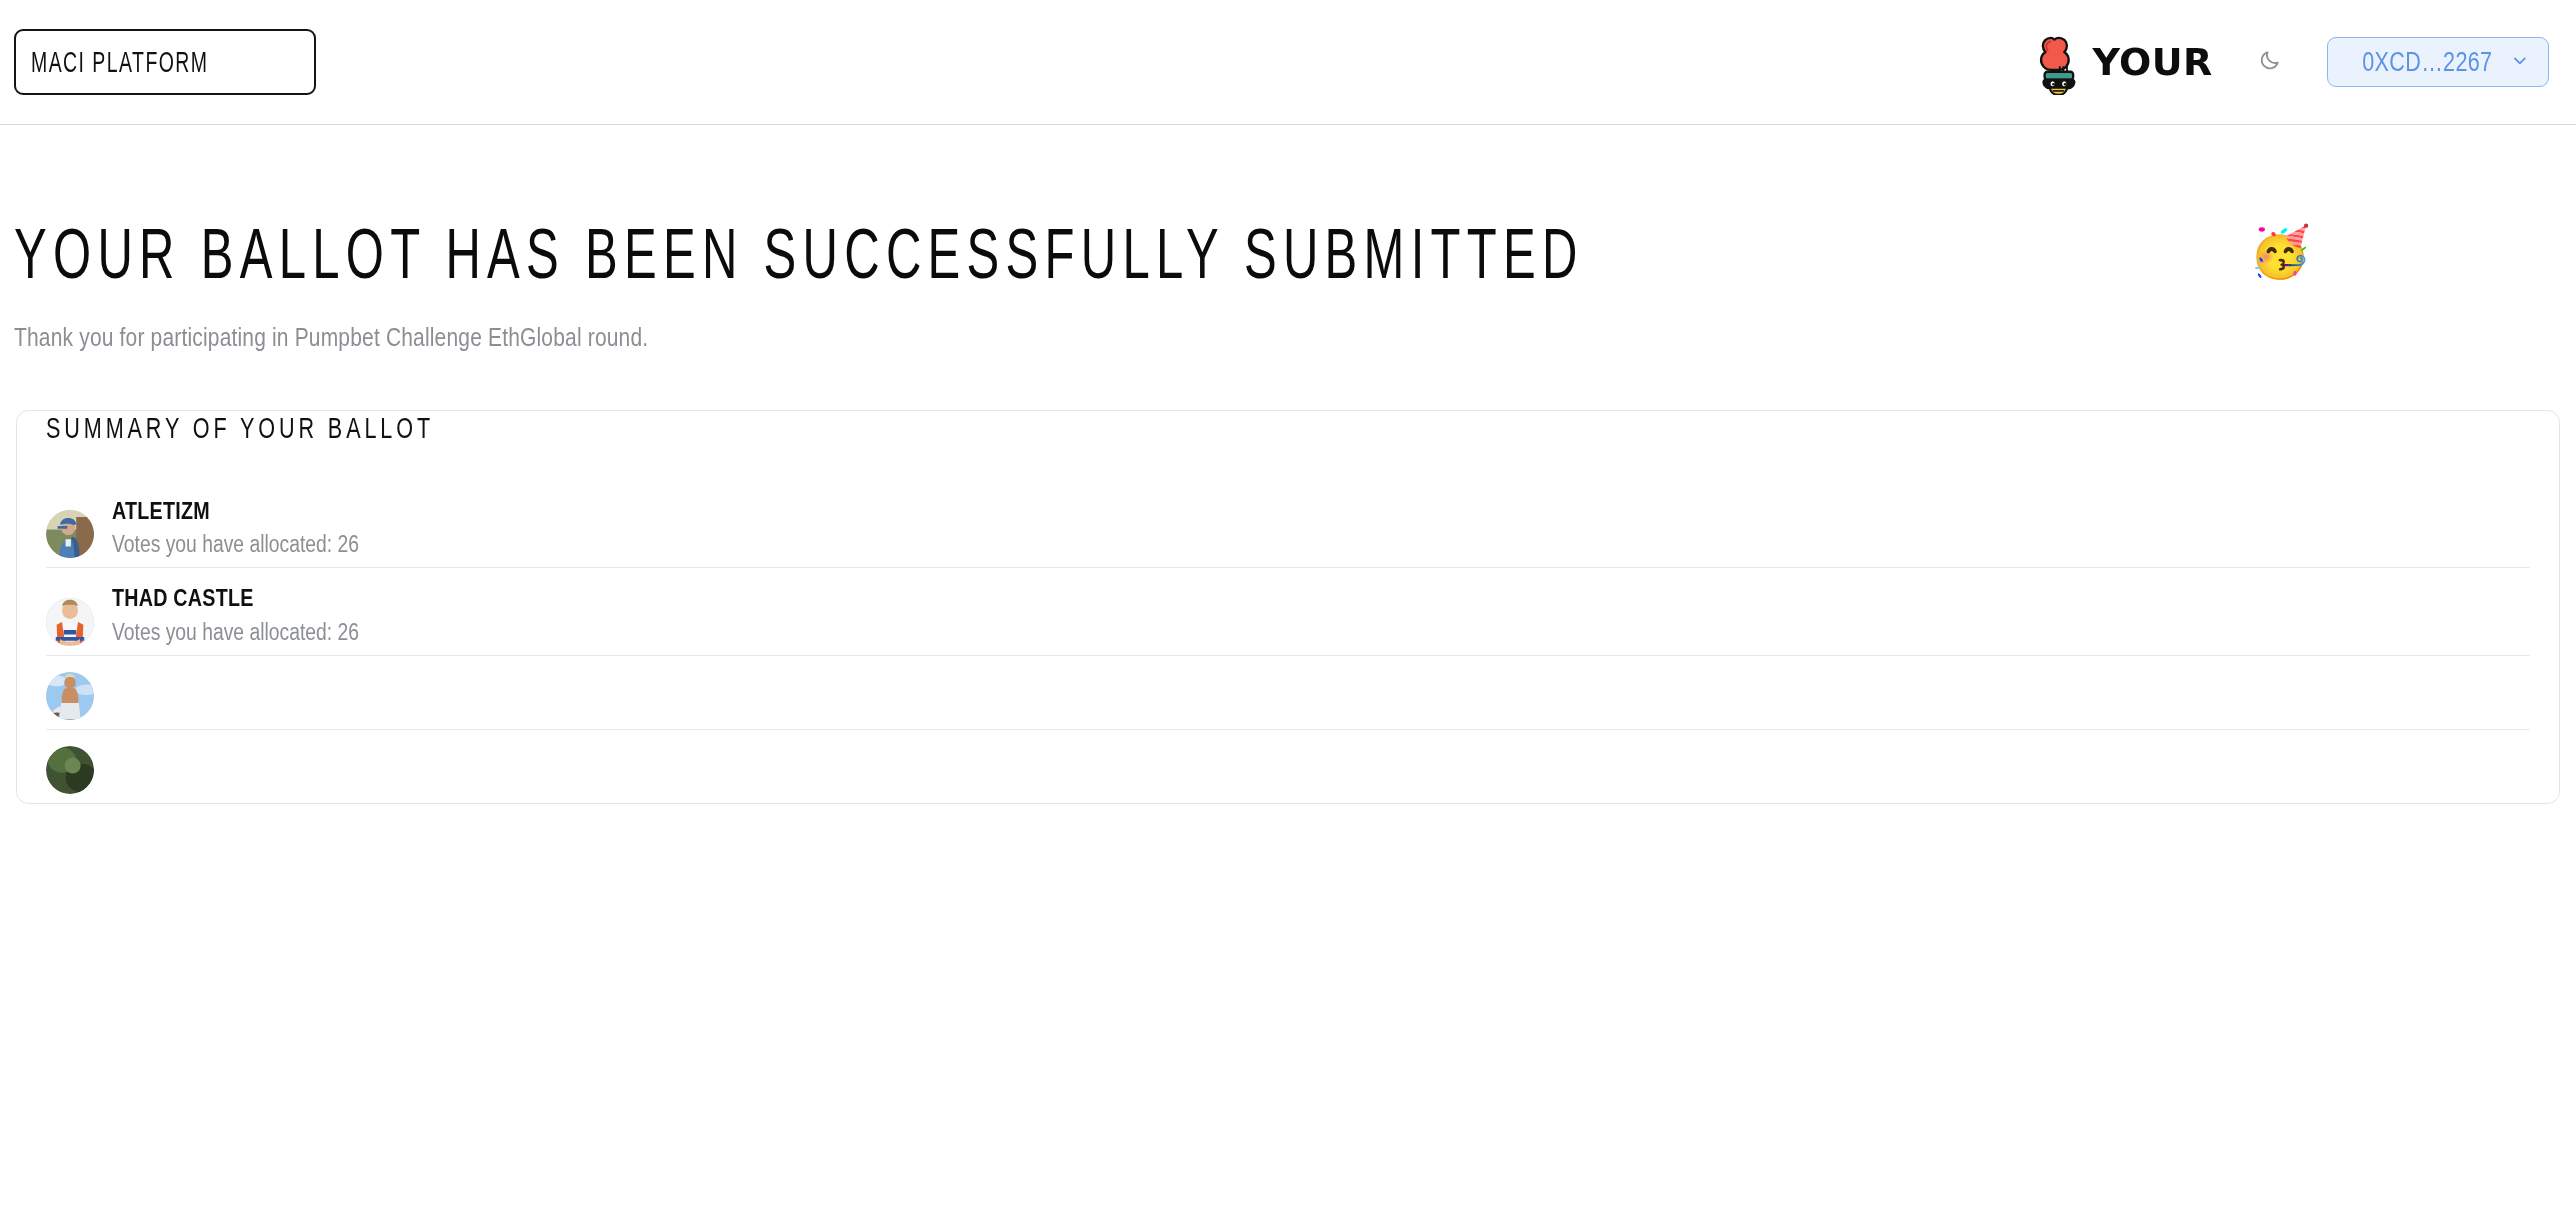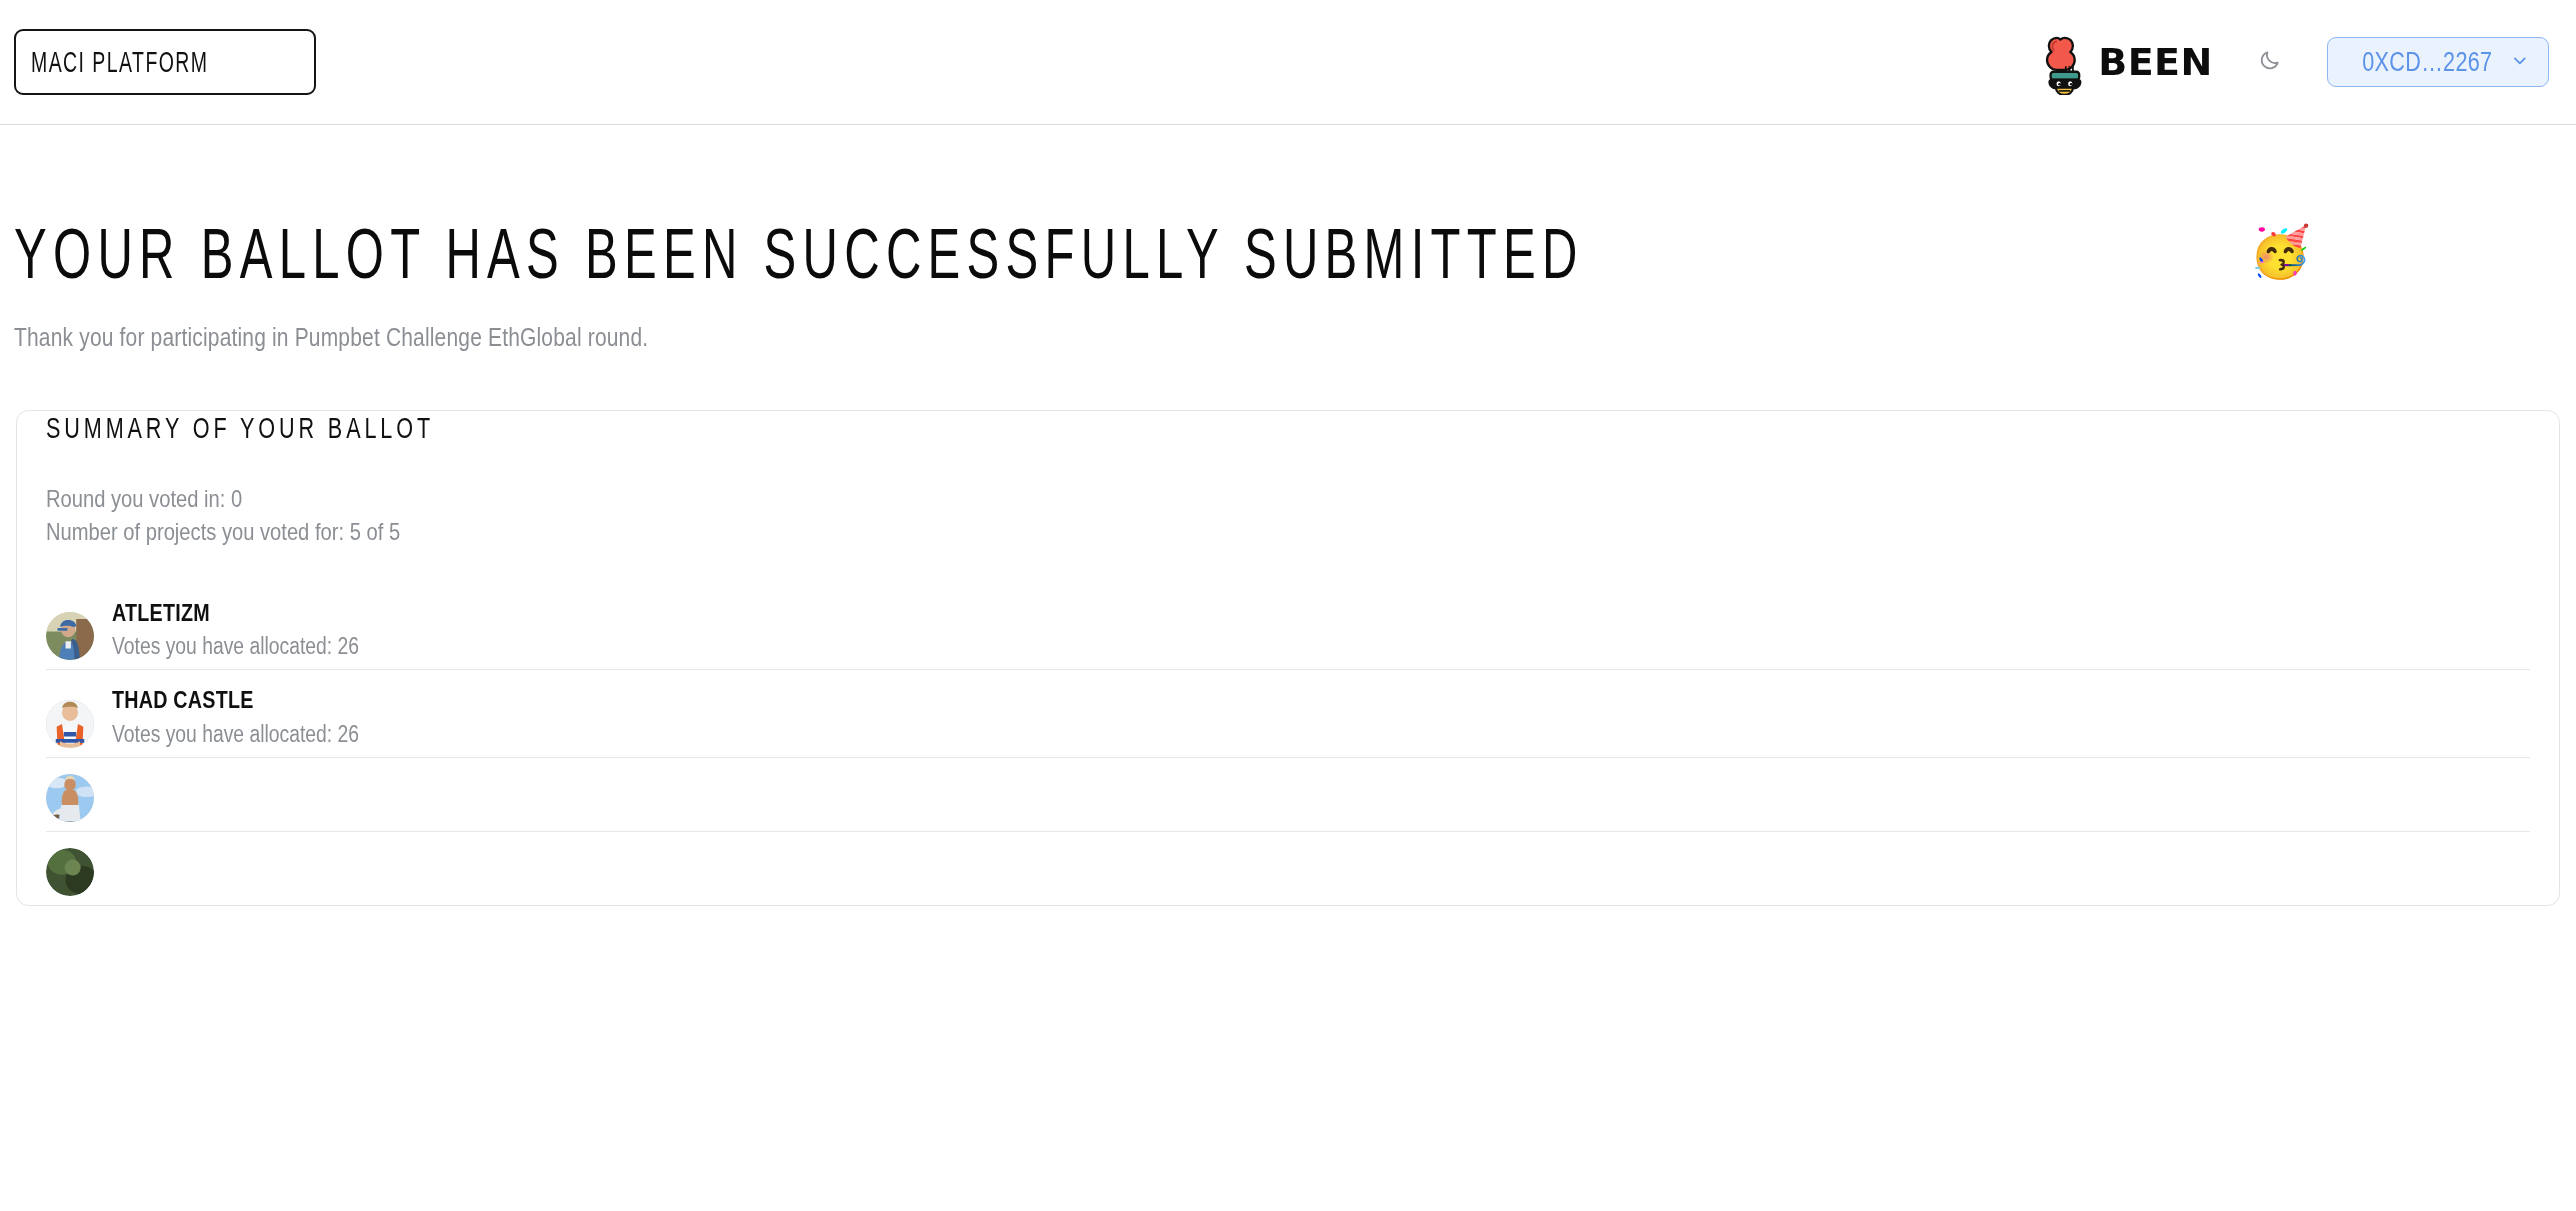--- a/index.html
+++ b/index.html
@@ -257,21 +257,21 @@
 
           <ellipse cx="22" cy="63.5" rx="3.2" ry="3.6" fill="#fff" stroke="#111" stroke-width="1.6"></ellipse>
           <ellipse cx="35" cy="63.5" rx="3.2" ry="3.6" fill="#fff" stroke="#111" stroke-width="1.6"></ellipse>
           <circle cx="23" cy="64" r="1.5" fill="#111"></circle>
           <circle cx="36" cy="64" r="1.5" fill="#111"></circle>
 
           <path d="M19 68h19c0 5-4.3 8-9.5 8S19 73 19 68z" fill="#f5c242" stroke="#111" stroke-width="2.4"></path>
           <path d="M22 71.5h13" fill="none" stroke="#111" stroke-width="1.8"></path>
         </svg>
       </span>
-      <span id="round-wordmark">BEEN</span>
+      <span id="round-wordmark">YOUR</span>
     </div>
 
     <button id="theme-toggle">
       <span>
         <svg width="23" height="23" viewBox="0 0 24 24" fill="none" stroke="#8d9196" stroke-width="1.9" stroke-linecap="round" stroke-linejoin="round">
           <path d="M20.5 14.2A8.5 8.5 0 0 1 9.8 3.5a8.5 8.5 0 1 0 10.7 10.7z"></path>
         </svg>
       </span>
     </button>
 
@@ -297,28 +297,20 @@
   <p id="page-subtitle">
     <span class="cond-body">Thank you for participating in Pumpbet Challenge EthGlobal round.</span>
   </p>
 
   <section id="summary-card">
 
     <h2 id="summary-card-title">
       <span class="cond">SUMMARY OF YOUR BALLOT</span>
     </h2>
 
-    <div id="ballot-meta">
-      <span class="meta-line">
-        <span class="cond-body">Round you voted in: 0</span>
-      </span>
-      <span class="meta-line">
-        <span class="cond-body">Number of projects you voted for: 5 of 5</span>
-      </span>
-    </div>
 
     <div id="project-list">
 
       <div class="project-row">
         <div class="project-avatar">
           <svg viewBox="0 0 54 54" xmlns="http://www.w3.org/2000/svg">
             <defs>
                 <clipPath id="c1">
                   <circle cx="27" cy="27" r="27"></circle>
                 </clipPath>

